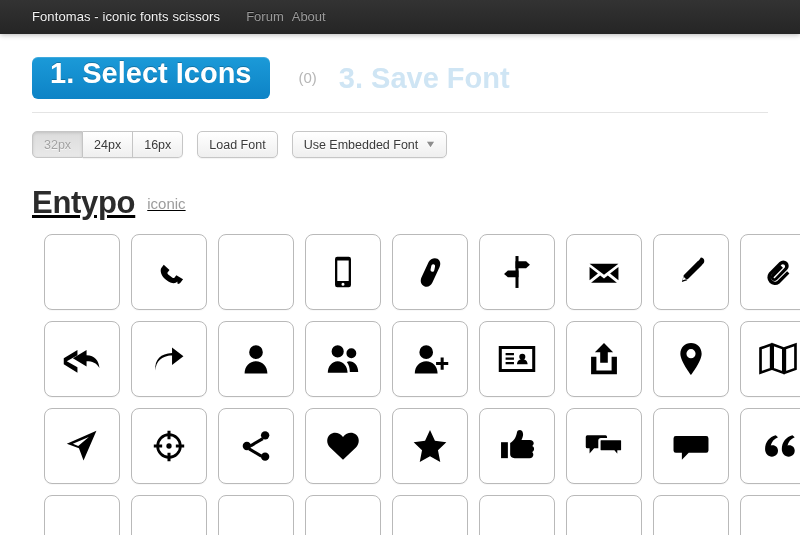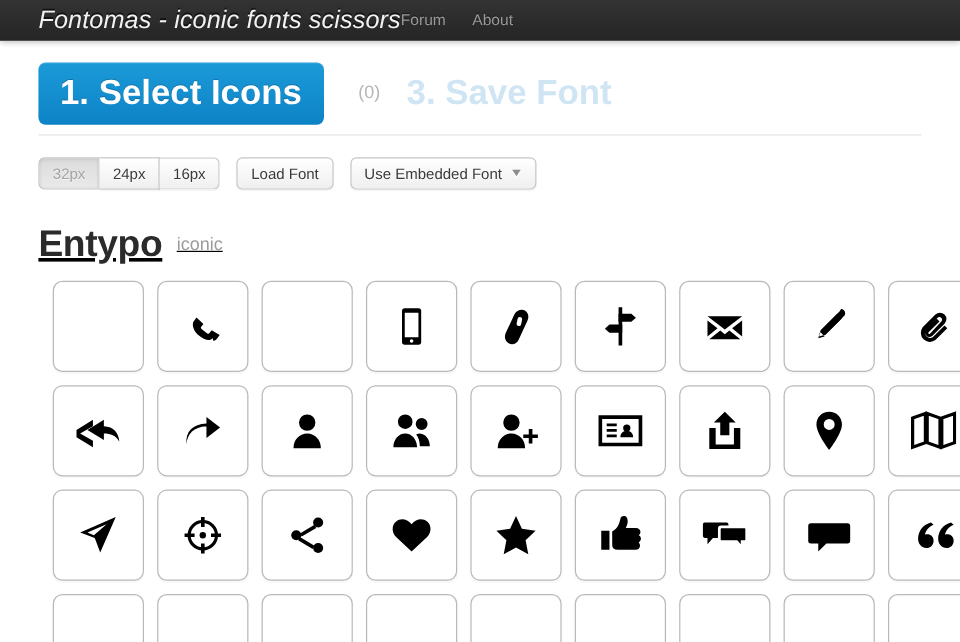--- a/index.html
+++ b/index.html
@@ -20,31 +20,31 @@
     background: #2a2a2a;
     background: linear-gradient(to bottom, #333333 0%, #252525 100%);
     display: flex;
     align-items: center;
     padding-left: 32px;
     box-shadow: 0 1px 5px rgba(0,0,0,0.28);
     z-index: 20;
   }
   .brand {
     color: #f2f2f2;
-    font-size: 21px;
+    font-size: 13px;
     line-height: 20px;
     letter-spacing: 0.1px;
     text-shadow: 0 -1px 0 rgba(0,0,0,0.6);
     white-space: nowrap;
-    font-style: italic;
   }
   .navlinks {
     display: flex;
     align-items: center;
-    gap: 22px;
+    margin-left: 26px;
+    gap: 8px;
   }
   .navlink {
     color: #9a9a9a;
     font-size: 13px;
     line-height: 16px;
     text-decoration: none;
     text-shadow: 0 -1px 0 rgba(0,0,0,0.6);
     white-space: nowrap;
     cursor: pointer;
   }
@@ -66,21 +66,21 @@
     white-space: nowrap;
     cursor: pointer;
     display: inline-flex;
     align-items: baseline;
   }
   .step.active {
     background: #138fd2;
     background: linear-gradient(to bottom, #1b9ad8 0%, #0d83c6 100%);
     color: #ffffff;
     border-radius: 6px;
-    padding: 10px 18px 10px 18px;
+    padding: 0 18px 10px 18px;
     line-height: 32px;
     text-shadow: 0 -1px 0 rgba(0,0,0,0.22);
     box-shadow: inset 0 1px 0 rgba(255,255,255,0.16);
   }
   .step.inactive {
     color: #cfe5f4;
     text-shadow: none;
   }
   .step-count {
     font-size: 15px;

